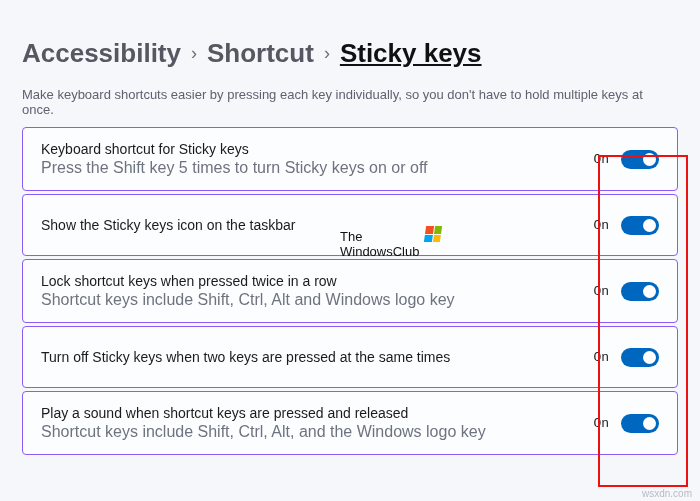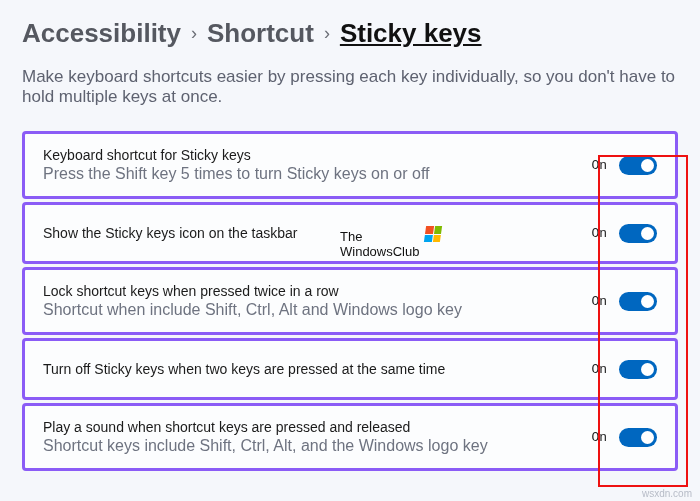--- a/index.html
+++ b/index.html
@@ -9,49 +9,50 @@
       width: 700px;
       height: 501px;
       padding: 18px 22px;
       color: #1b1b1b;
       position: relative;
     }
     .breadcrumb {
       display: flex;
       align-items: center;
       gap: 10px;
+      margin-top: 20px;
       margin-bottom: 18px;
     }
     .crumb {
       font-size: 26px;
       font-weight: 600;
       color: #555860;
       cursor: pointer;
     }
     .crumb.current {
       color: #111;
       text-decoration: underline;
     }
     .chev {
       font-size: 18px;
       color: #6b6e76;
     }
     .description {
-      font-size: 17px;
+      font-size: 13px;
       color: #5e6270;
-      margin-bottom: 24px;
+      margin-bottom: 10px;
     }
     .settings-list {
       display: flex;
       flex-direction: column;
       gap: 3px;
     }
     .setting-row {
       background: #fcfdfe;
-      border: 3px solid #8b5cf6;
+      border: 1px solid #8b5cf6;
       border-radius: 4px;
       padding: 13px 18px;
       display: flex;
       align-items: center;
       justify-content: center;
       min-height: 62px;
     }
     .setting-text { flex: 1; }
     .setting-title {
       font-size: 14px;
@@ -163,31 +164,31 @@
     </div>
     <div class="toggle-wrap">
       <span class="toggle-label">On</span>
       <div class="toggle"></div>
     </div>
   </div>
 
   <div class="setting-row">
     <div class="setting-text">
       <div class="setting-title">Lock shortcut keys when pressed twice in a row</div>
-      <div class="setting-sub">Shortcut when include Shift, Ctrl, Alt and Windows logo key</div>
-    </div>
-    <div class="toggle-wrap">
-      <span class="toggle-label">On</span>
-      <div class="toggle"></div>
-    </div>
-  </div>
-
-  <div class="setting-row">
-    <div class="setting-text">
-      <div class="setting-title">Turn off Sticky keys when two keys are pressed at the same time</div>
+      <div class="setting-sub">Shortcut keys include Shift, Ctrl, Alt and Windows logo key</div>
+    </div>
+    <div class="toggle-wrap">
+      <span class="toggle-label">On</span>
+      <div class="toggle"></div>
+    </div>
+  </div>
+
+  <div class="setting-row">
+    <div class="setting-text">
+      <div class="setting-title">Turn off Sticky keys when two keys are pressed at the same times</div>
     </div>
     <div class="toggle-wrap">
       <span class="toggle-label">On</span>
       <div class="toggle"></div>
     </div>
   </div>
 
   <div class="setting-row">
     <div class="setting-text">
       <div class="setting-title">Play a sound when shortcut keys are pressed and released</div>

